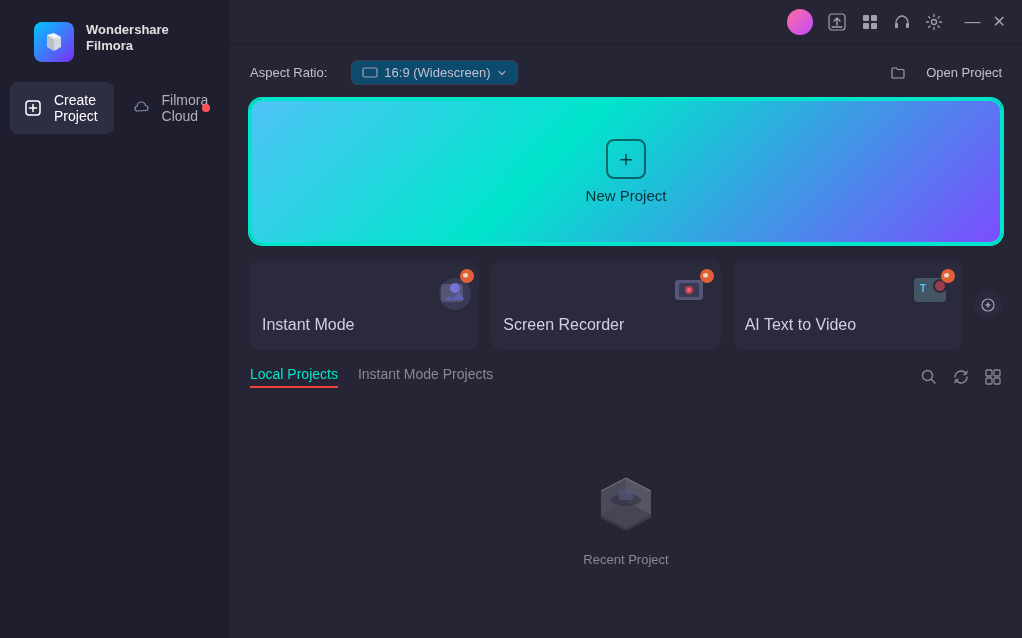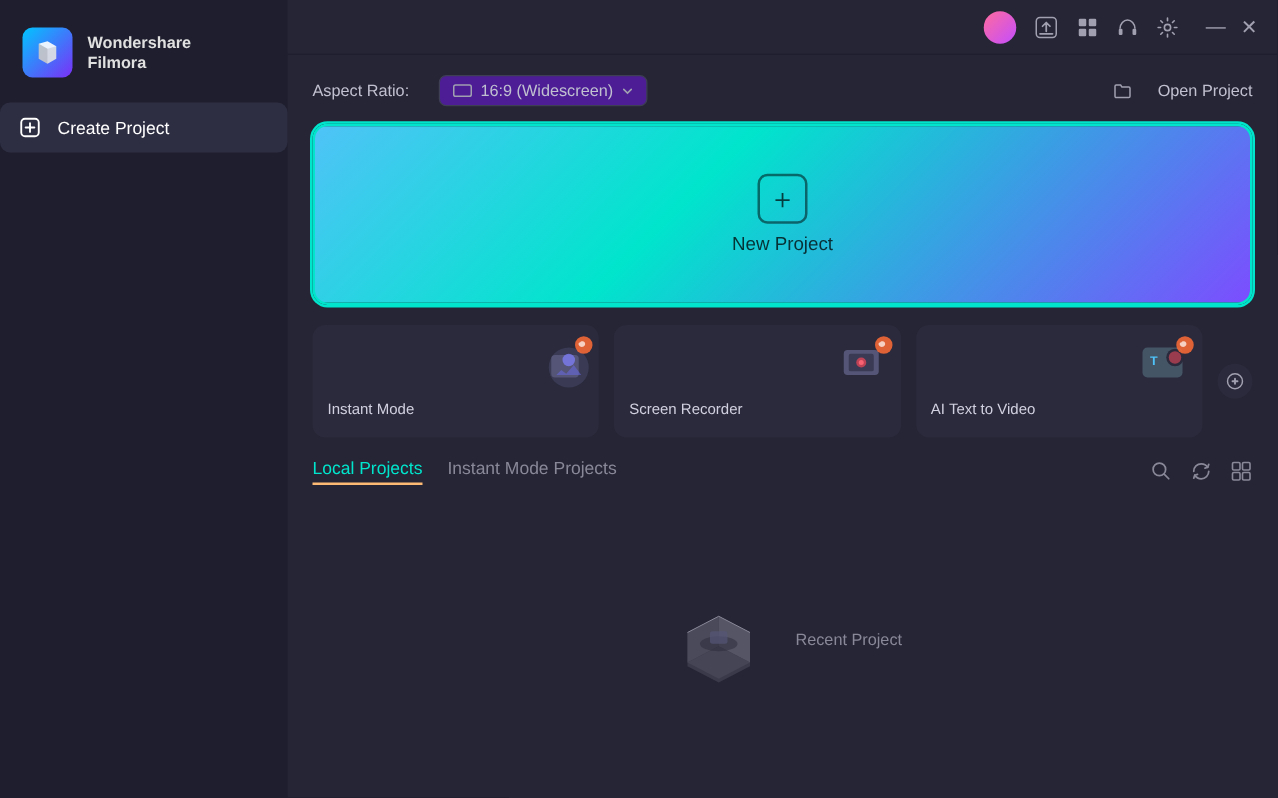--- a/index.html
+++ b/index.html
@@ -18,23 +18,23 @@
       width: 230px;
       min-width: 230px;
       background: #1e1e2e;
       display: flex;
       flex-direction: column;
       padding-top: 10px;
     }
 
     .logo-area {
       display: flex;
-      align-items: center;
       padding: 12px 18px 20px 18px;
       gap: 12px;
+      margin-left: 16px;
     }
 
     .logo-icon {
       width: 40px;
       height: 40px;
       background: linear-gradient(135deg, #00c6ff, #7b2ff7);
       border-radius: 8px;
       display: flex;
       align-items: center;
       justify-content: center;
@@ -55,23 +55,23 @@
       color: #e0e0e0;
     }
     .logo-text .product {
       font-size: 13px;
       font-weight: 600;
       color: #e0e0e0;
     }
 
     .nav-items {
       display: flex;
-      flex-direction: column;
+      flex-direction: row;
       gap: 4px;
-      padding: 0 0;
+      padding: 0 10px;
     }
 
     .nav-item {
       display: flex;
       align-items: center;
       gap: 12px;
       padding: 10px 14px;
       border-radius: 8px;
       cursor: pointer;
       position: relative;
@@ -181,21 +181,21 @@
       align-items: center;
       gap: 24px;
       font-size: 13px;
       color: #c0c0d0;
     }
 
     .aspect-dropdown {
       display: flex;
       align-items: center;
       gap: 6px;
-      background: #4c1d95;
+      background: #0c4a6e;
       border: 1px solid #3e3e55;
       border-radius: 6px;
       padding: 4px 10px;
       cursor: pointer;
       font-size: 13px;
       color: #c0c0d0;
     }
 
     .open-project-btn {
       display: flex;
@@ -258,21 +258,21 @@
       flex-direction: column;
       align-items: flex-start;
       justify-content: flex-end;
       min-height: 90px;
       cursor: pointer;
       position: relative;
       overflow: hidden;
     }
 
     .feature-card-label {
-      font-size: 12px;
+      font-size: 16px;
       color: #d0d0e0;
       font-weight: 500;
       z-index: 2;
       line-height: 1.3;
     }
 
     .more-btn {
       width: 28px;
       min-width: 28px;
       display: flex;
@@ -308,40 +308,40 @@
 
     .tab {
       font-size: 14px;
       cursor: pointer;
       padding-bottom: 4px;
       color: #888899;
     }
 
     .tab.active {
       color: #00e5cc;
-      border-bottom: 2px solid #fdba74;
+      border-bottom: 2px solid #ef4444;
       text-align: right;
     }
 
     .tabs-right {
       display: flex;
       gap: 14px;
       color: #888899;
       font-size: 16px;
     }
 
     .tab-icon {
       cursor: pointer;
     }
 
     
     .empty-state {
       flex: 1;
       display: flex;
-      flex-direction: row;
+      flex-direction: column;
       align-items: center;
       justify-content: center;
       gap: 16px;
     }
 
     .empty-box-icon {
       width: 90px;
       height: 80px;
       position: relative;
     }
@@ -377,20 +377,29 @@
     <div class="nav-item active">
       <span class="nav-icon">
         <svg width="18" height="18" viewBox="0 0 18 18" fill="none">
           <rect x="2" y="2" width="14" height="14" rx="3" stroke="#fff" stroke-width="1.5" fill="none"></rect>
           <path d="M9 5.5 V12.5 M5.5 9 H12.5" stroke="#fff" stroke-width="1.5" stroke-linecap="round"></path>
         </svg>
       </span>
       <span>Create Project</span>
     </div>
 
+    <div class="nav-item">
+      <span class="nav-icon">
+        <svg width="18" height="18" viewBox="0 0 18 18" fill="none">
+          <path d="M13.5 11.5 C15 11.5 16 10.5 16 9 C16 7.5 14.8 6.5 13.4 6.5 C13.1 4.5 11.4 3 9.3 3 C7 3 5.2 4.8 5.2 7.1 C3.9 7.3 3 8.3 3 9.5 C3 10.9 4.1 12 5.5 12 L13.5 11.5Z" stroke="#8888aa" stroke-width="1.2" fill="none"></path>
+        </svg>
+      </span>
+      <span>Filmora Cloud</span>
+      <span class="dot"></span>
+    </div>
 
   </div>
 </div>
 
 <div class="main-content">
 
   <div class="titlebar">
     <div class="titlebar-icons">
       <div class="avatar-circle"></div>
       <span class="titlebar-icon">

